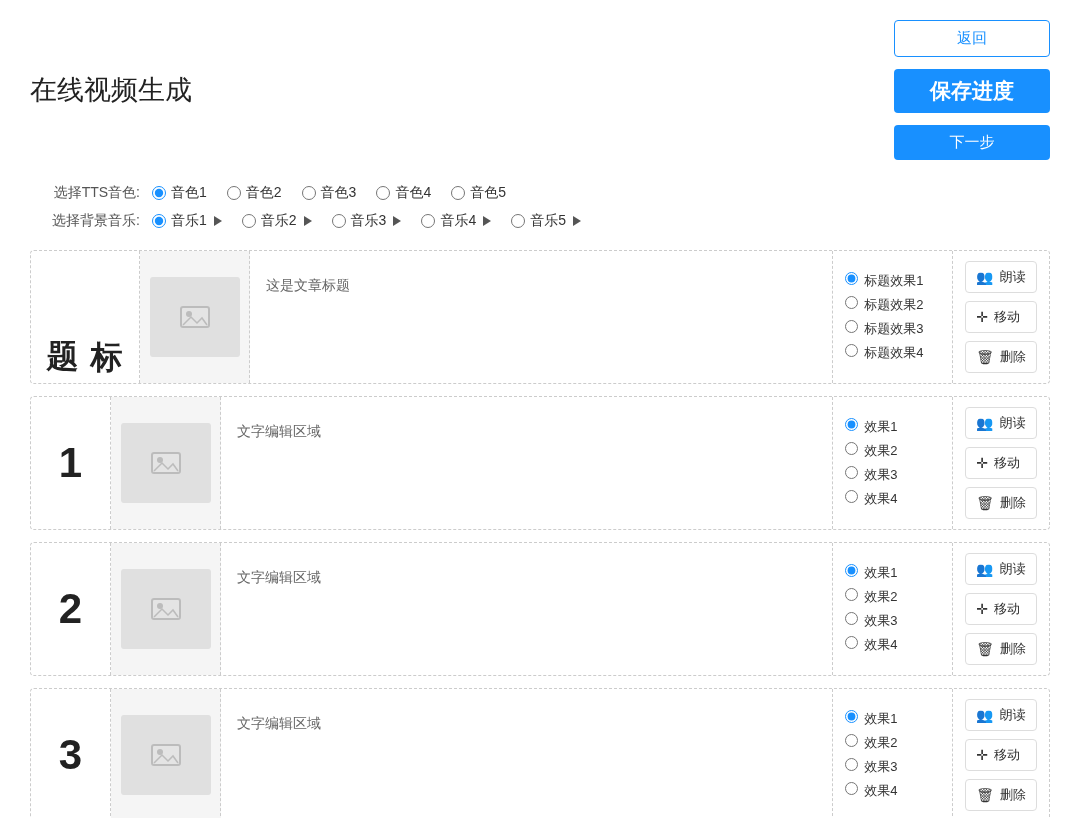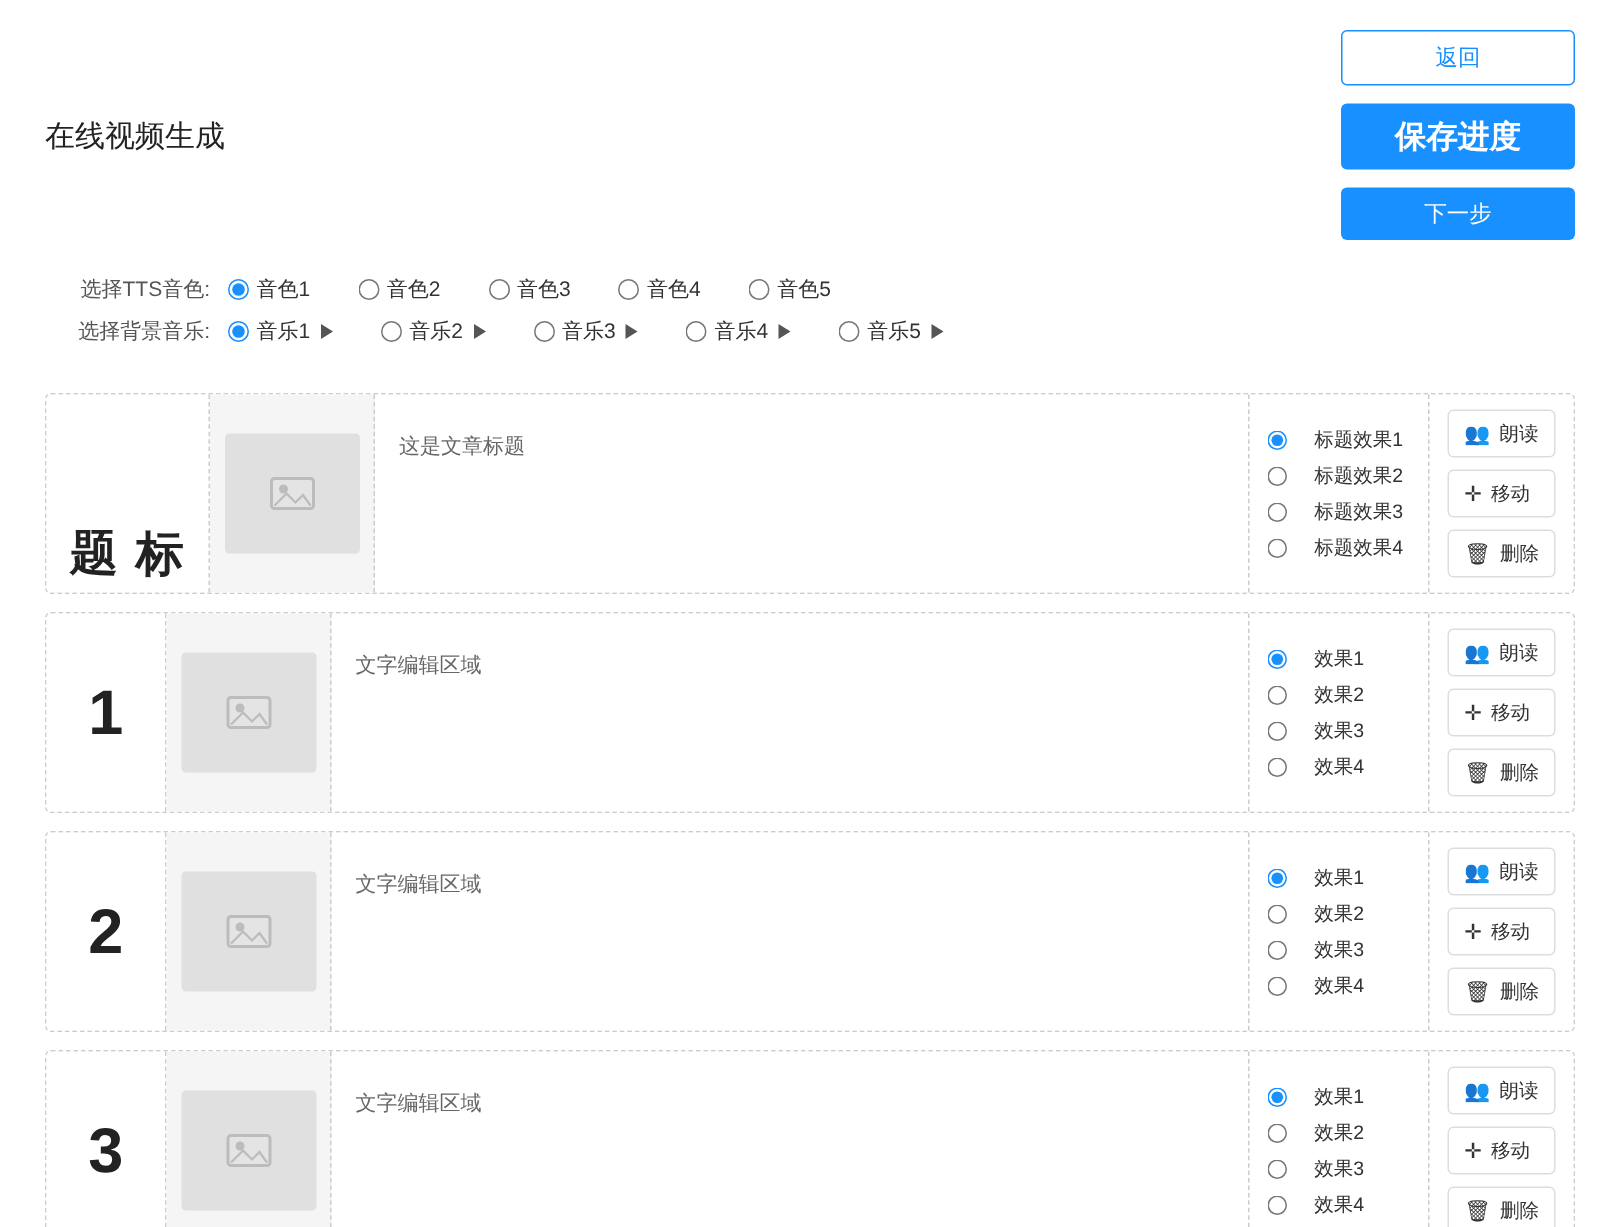--- a/index.html
+++ b/index.html
@@ -17,21 +17,21 @@
     }
 
     
     .header {
       display: flex;
       align-items: center;
       justify-content: space-between;
       margin-bottom: 24px;
     }
     .header-title {
-      font-size: 20px;
+      font-size: 27px;
       font-weight: 500;
       color: #222;
     }
     .header-buttons {
       display: flex;
       gap: 12px;
       flex-direction: column;
     }
     .btn-back {
       padding: 8px 24px;
@@ -57,38 +57,38 @@
       border: none;
       background: #1890ff;
       color: #fff;
       border-radius: 4px;
       cursor: pointer;
       font-size: 15px;
     }
 
     
     .settings-section {
-      margin-bottom: 32px;
+      margin-bottom: 20px;
     }
     .settings-row {
       display: flex;
       align-items: center;
       margin-bottom: 10px;
     }
     .settings-label {
       min-width: 110px;
       text-align: right;
       margin-right: 12px;
       color: #555;
       font-size: 14px;
     }
     .radio-group {
       display: flex;
       align-items: center;
-      gap: 32px;
+      gap: 20px;
       justify-content: center;
     }
     .radio-item {
       display: flex;
       align-items: center;
       gap: 5px;
       cursor: pointer;
       font-size: 14px;
     }
     .radio-item input[type="radio"] {
@@ -183,22 +183,21 @@
       display: flex;
       flex-direction: column;
       justify-content: center;
       gap: 6px;
       min-width: 120px;
       padding: 10px 12px;
       border-right: 1px dashed #ccc;
     }
     .effect-item {
       display: flex;
-      align-items: center;
-      gap: 18px;
+      gap: 6px;
       font-size: 13px;
       cursor: pointer;
     }
     .effect-item input[type="radio"] {
       accent-color: #1890ff;
       width: 13px;
       height: 13px;
       cursor: pointer;
     }
     .segment-actions {

